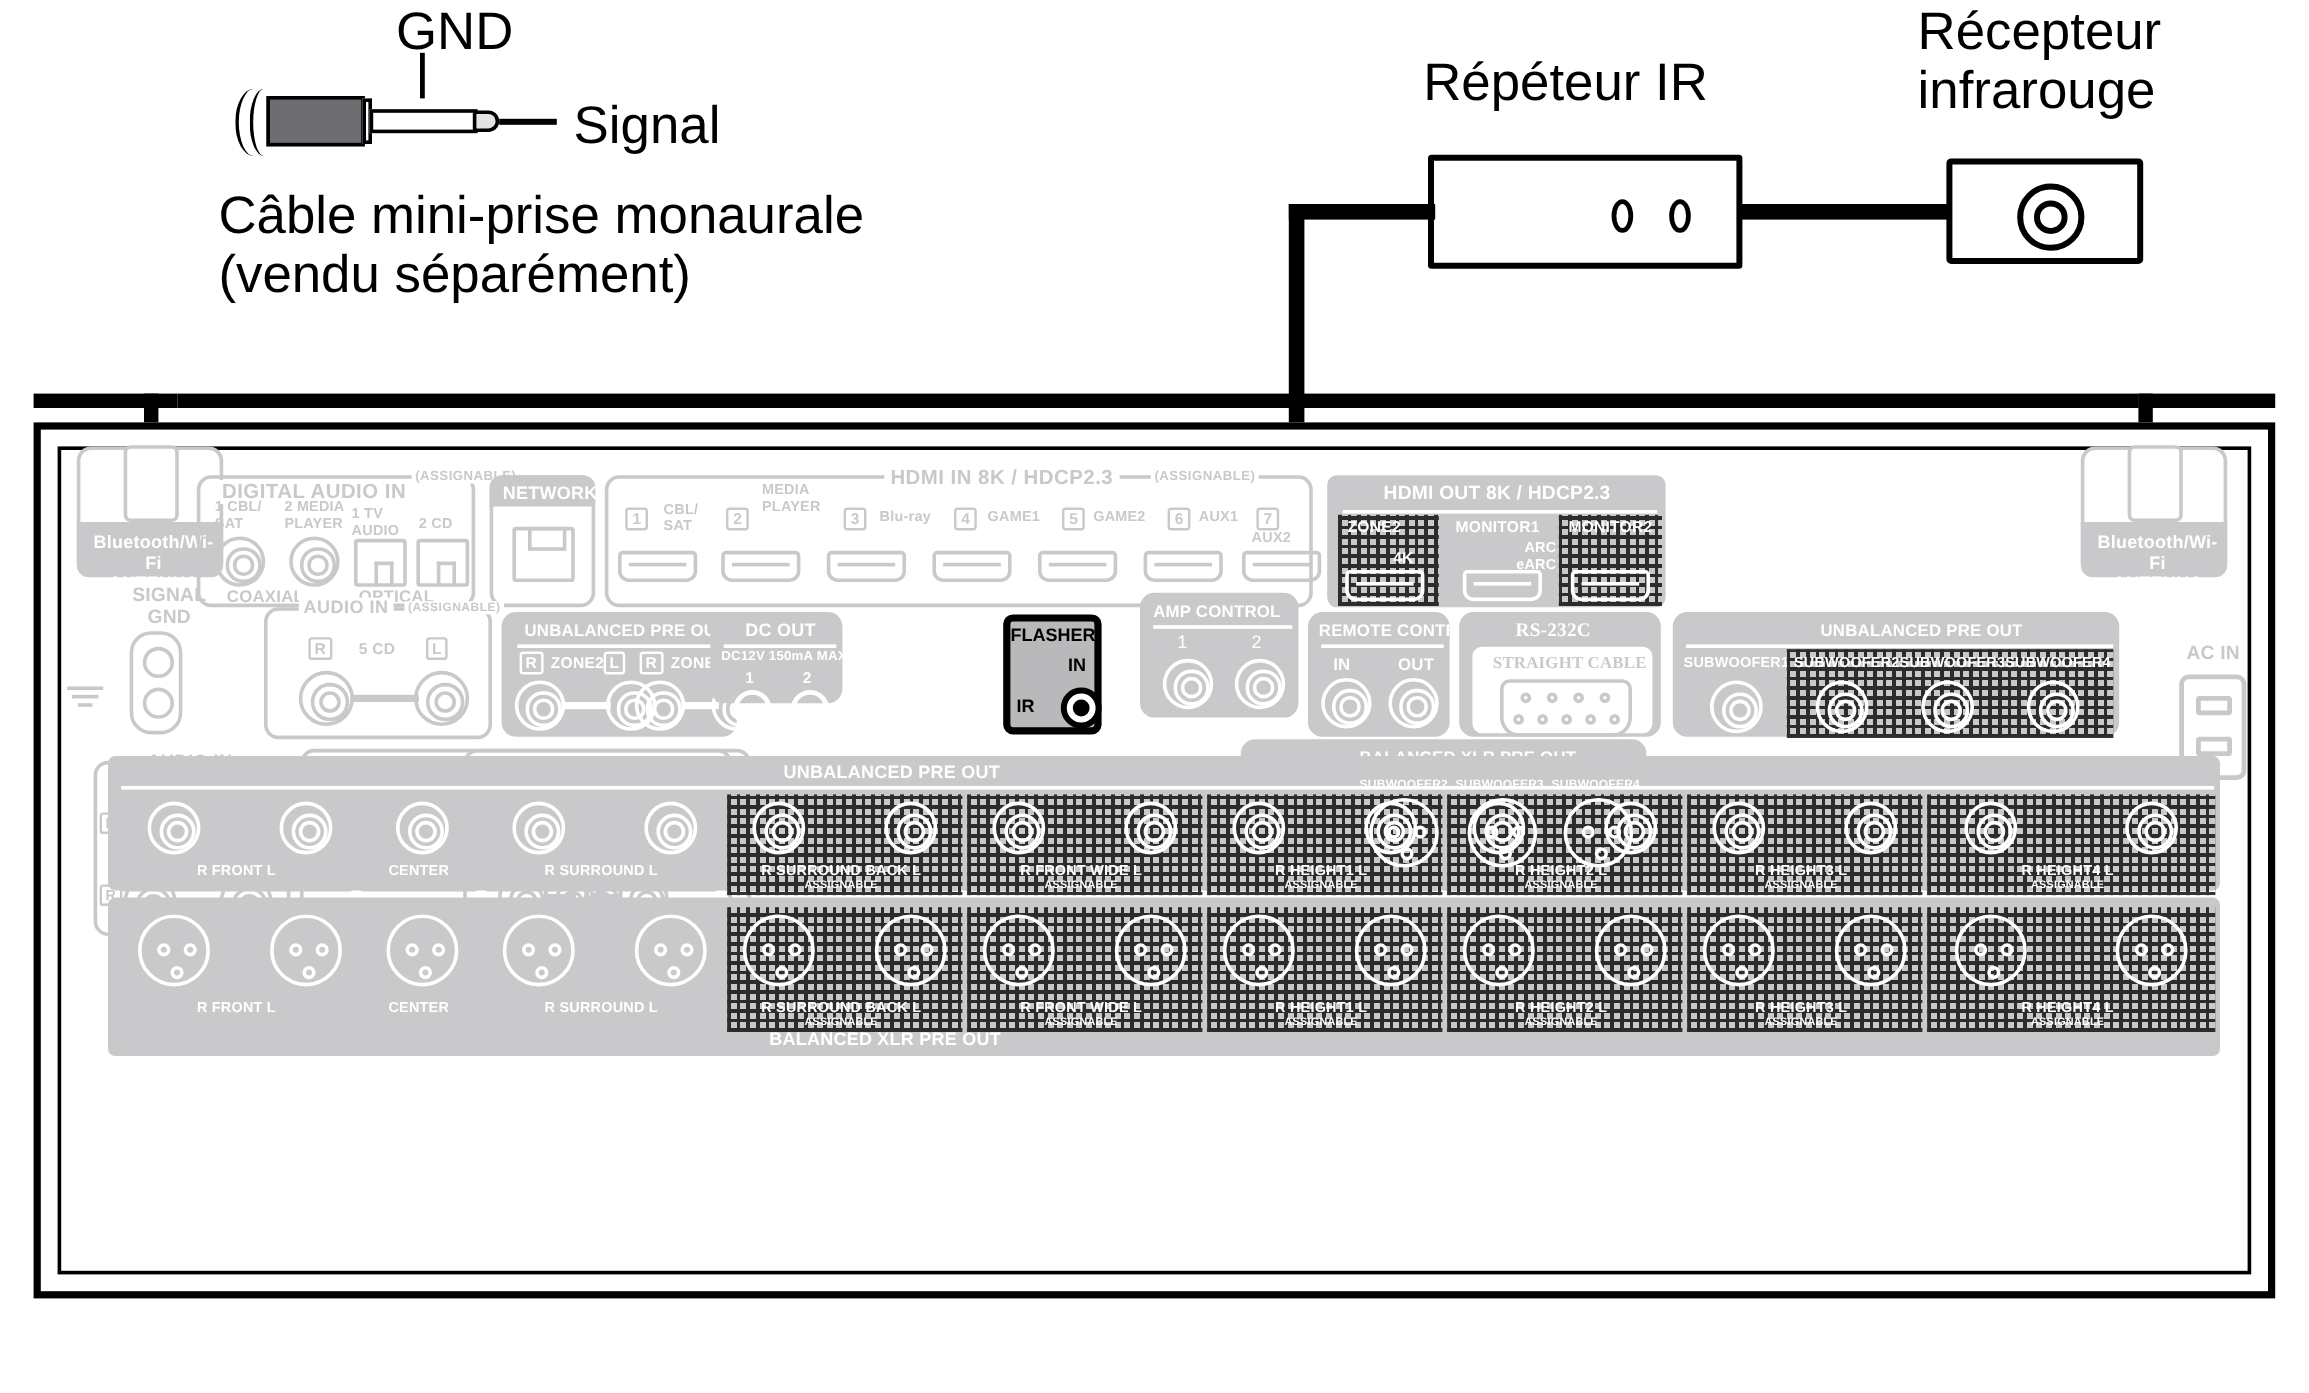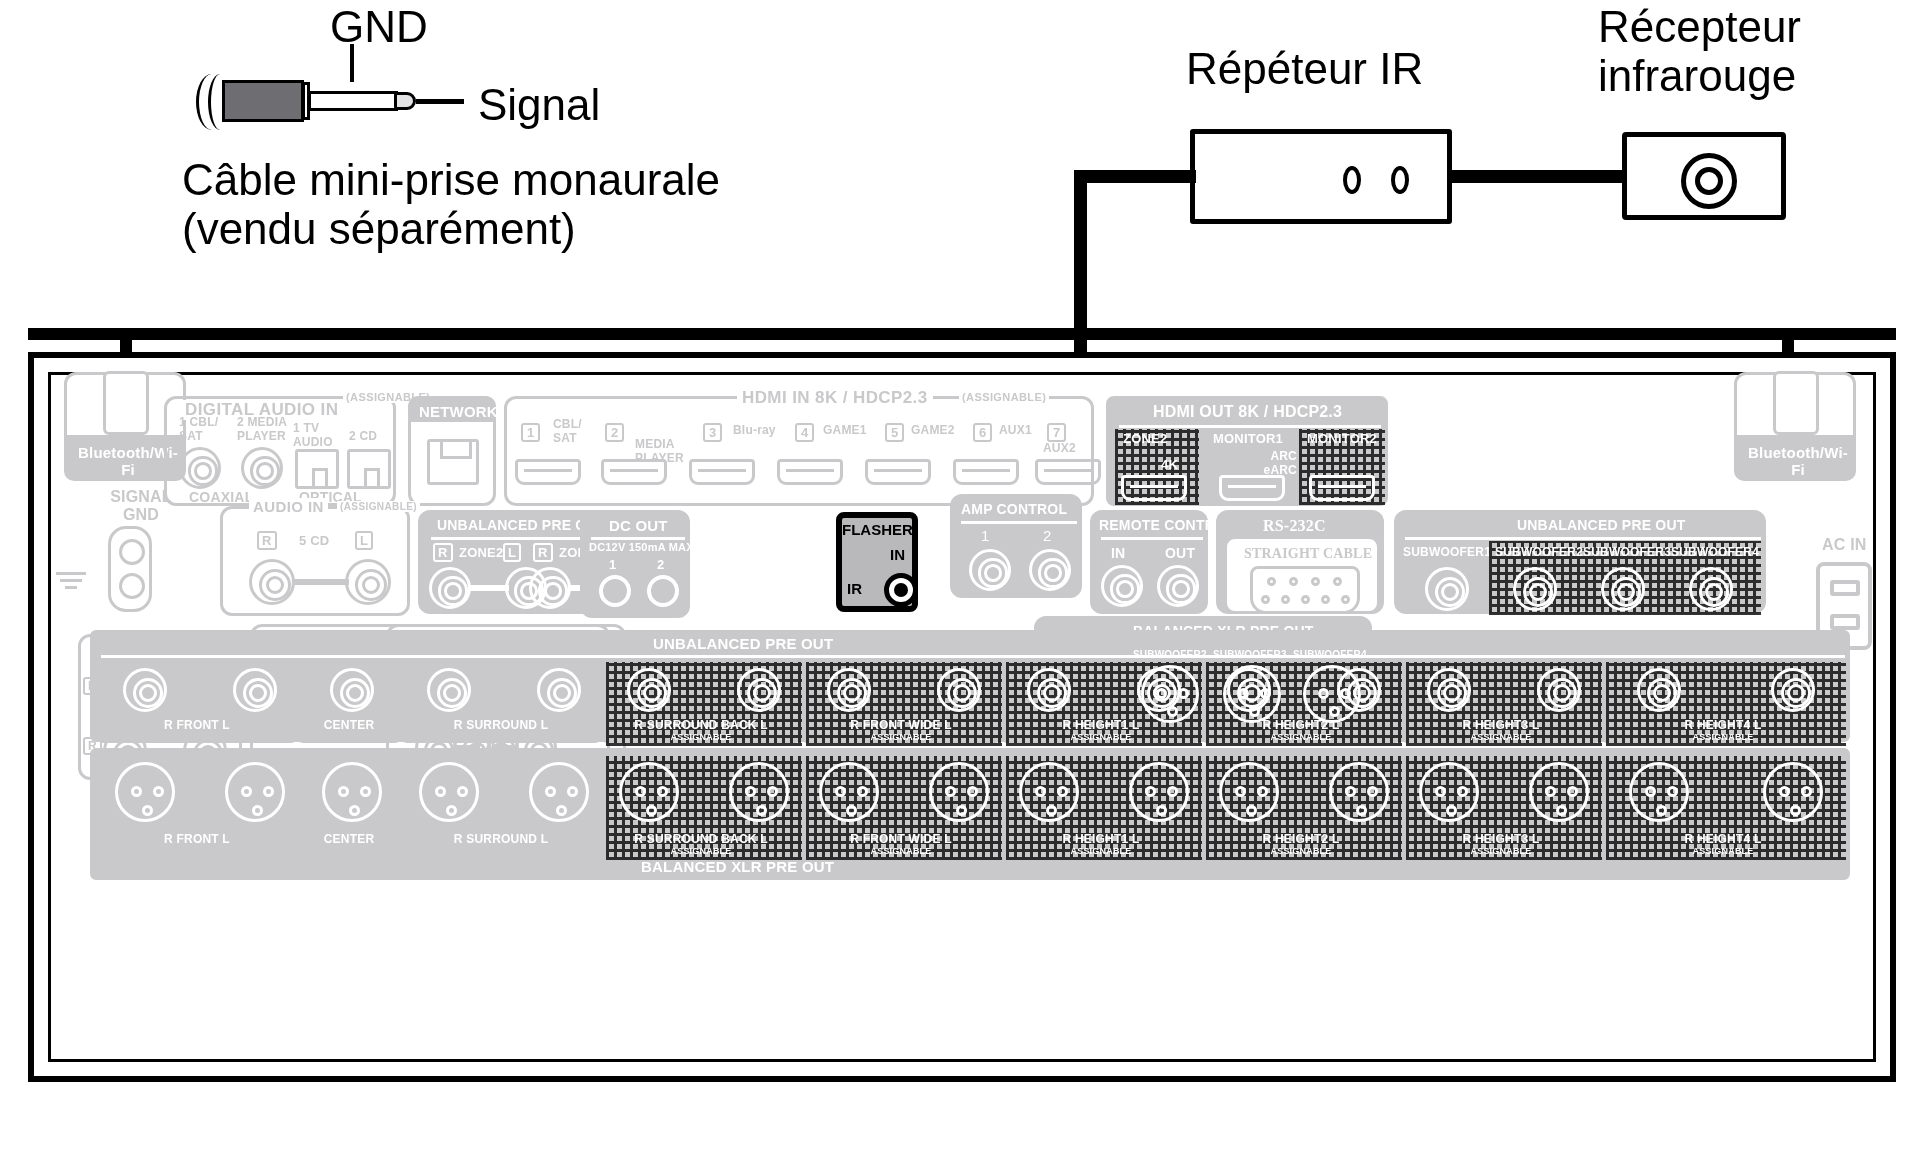--- a/index.html
+++ b/index.html
@@ -227,21 +227,21 @@
     <div class="grp" style="left:470px; top:38px; width:590px; height:110px;">
       <div class="grp-title" style="left:230px; top:-11px; font-size:17px; background:#fff; padding:0 5px;">HDMI IN 8K / HDCP2.3</div>
       <div class="grp-title" style="left:452px; top:-8px; font-size:11px; background:#fff; padding:0 3px;">(ASSIGNABLE)</div>
 
       <div class="lbl" style="left:14px; top:24px; font-size:13px; border:2px solid #c9c9cb; border-radius:3px; padding:0 4px;">1</div>
       <div class="lbl" style="left:46px; top:18px; font-size:12px; white-space:pre-line;">CBL/
 SAT</div>
       <div class="hdmi" style="left:8px; top:60px;"></div>
 
       <div class="lbl" style="left:98px; top:24px; font-size:13px; border:2px solid #c9c9cb; border-radius:3px; padding:0 4px;">2</div>
-      <div class="lbl" style="left:128px; top:2px; font-size:12px; white-space:pre-line;margin-top:36px;">MEDIA
+      <div class="lbl" style="left:128px; top:2px; font-size:12px; white-space:pre-line;">MEDIA
 PLAYER</div>
       <div class="hdmi" style="left:94px; top:60px;"></div>
 
       <div class="lbl" style="left:196px; top:24px; font-size:13px; border:2px solid #c9c9cb; border-radius:3px; padding:0 4px;">3</div>
       <div class="lbl" style="left:226px; top:24px; font-size:12px;">Blu-ray</div>
       <div class="hdmi" style="left:182px; top:60px;"></div>
 
       <div class="lbl" style="left:288px; top:24px; font-size:13px; border:2px solid #c9c9cb; border-radius:3px; padding:0 4px;">4</div>
       <div class="lbl" style="left:316px; top:24px; font-size:12px;">GAME1</div>
       <div class="hdmi" style="left:270px; top:60px;"></div>
@@ -307,21 +307,21 @@
       <div class="rca w" style="left:8px; top:54px; width:42px; height:42px;"></div>
       <div class="rca-link w" style="left:48px; top:72px; width:40px;"></div>
       <div class="rca w" style="left:84px; top:54px; width:42px; height:42px;"></div>
       <div class="lbl onfill" style="left:112px; top:30px; font-size:13px; border:2px solid #fff; border-radius:3px; padding:0 3px;">R</div>
       <div class="lbl onfill" style="left:138px; top:32px; font-size:13px;">ZONE3</div>
       <div class="rca w" style="left:108px; top:54px; width:42px; height:42px;"></div>
       <div class="rca-link w" style="left:148px; top:72px; width:30px;"></div>
       <div class="rca w" style="left:172px; top:54px; width:42px; height:42px;"></div>
     </div>
 
-    <div class="grp filled" style="left:546px; top:152px; width:110px; height:108px;">
+    <div class="grp filled" style="left:558px; top:152px; width:110px; height:76px;">
       <div class="lbl onfill" style="left:26px; top:4px; font-size:15px;">DC OUT</div>
       <div style="position:absolute; left:8px; top:24px; width:94px; height:3px; background:#fff;"></div>
       <div class="lbl onfill" style="left:6px; top:28px; font-size:11px;">DC12V 150mA MAX.</div>
       <div class="lbl onfill" style="left:26px; top:44px; font-size:13px;">1</div>
       <div class="lbl onfill" style="left:74px; top:44px; font-size:13px;">2</div>
       <div style="position:absolute; left:16px; top:62px; width:32px; height:32px; border:4px solid #fff; border-radius:50%;"></div>
       <div style="position:absolute; left:64px; top:62px; width:32px; height:32px; border:4px solid #fff; border-radius:50%;"></div>
     </div>
 
     <div class="grp filled" style="left:916px; top:136px; width:132px; height:104px;">

